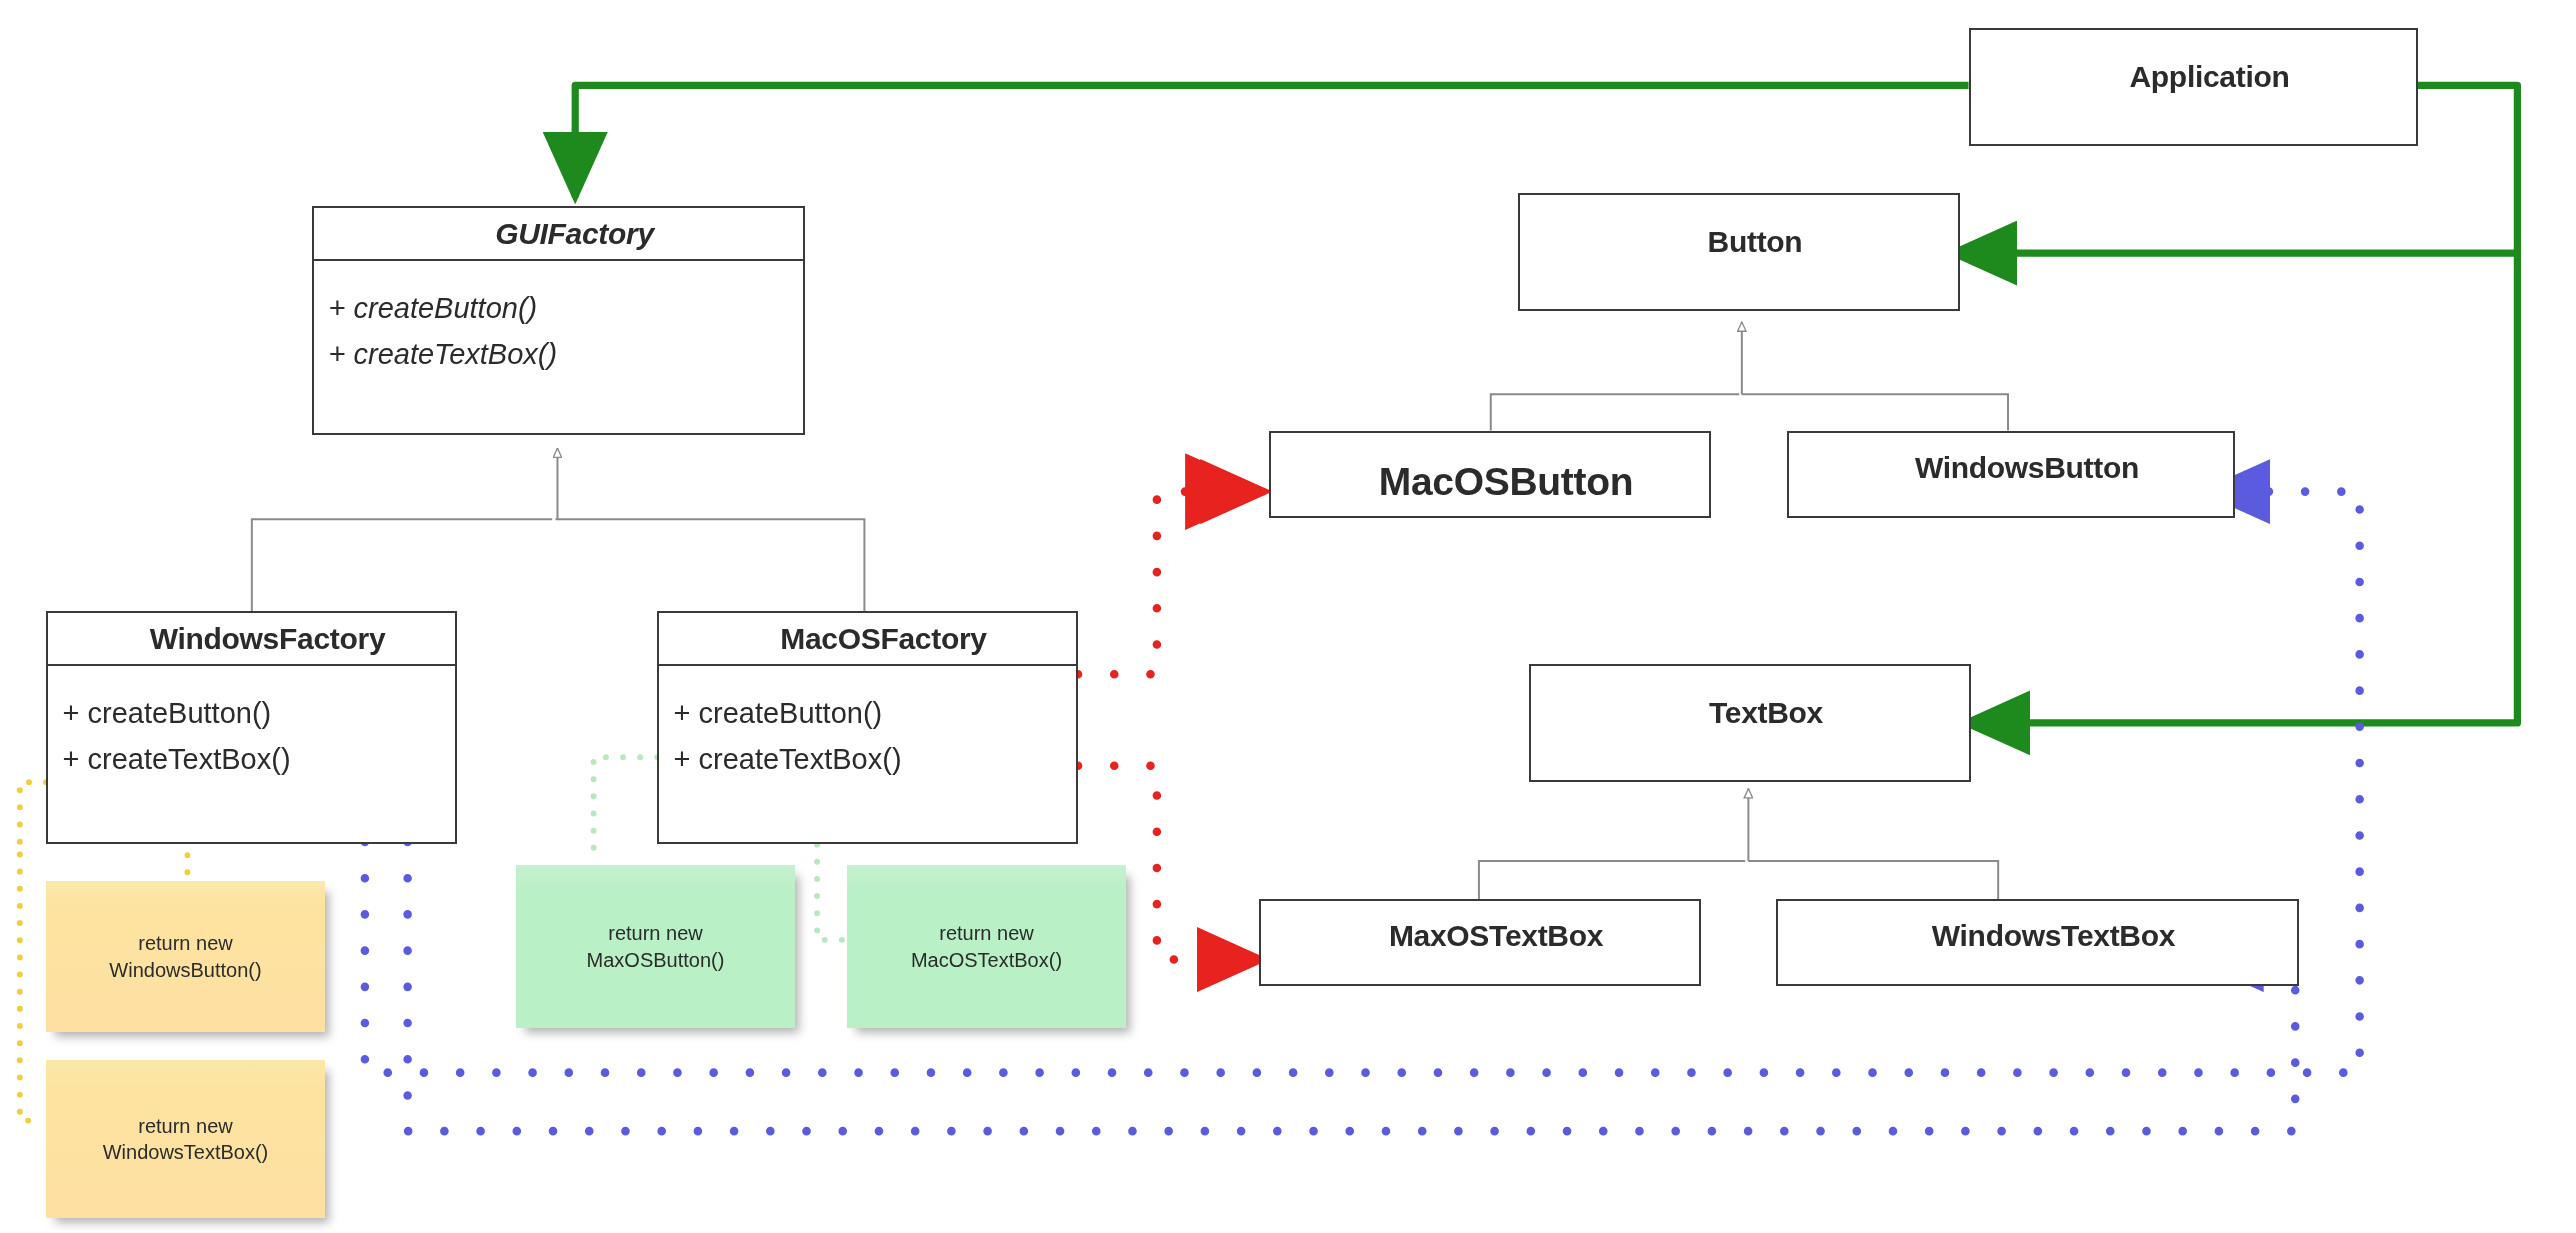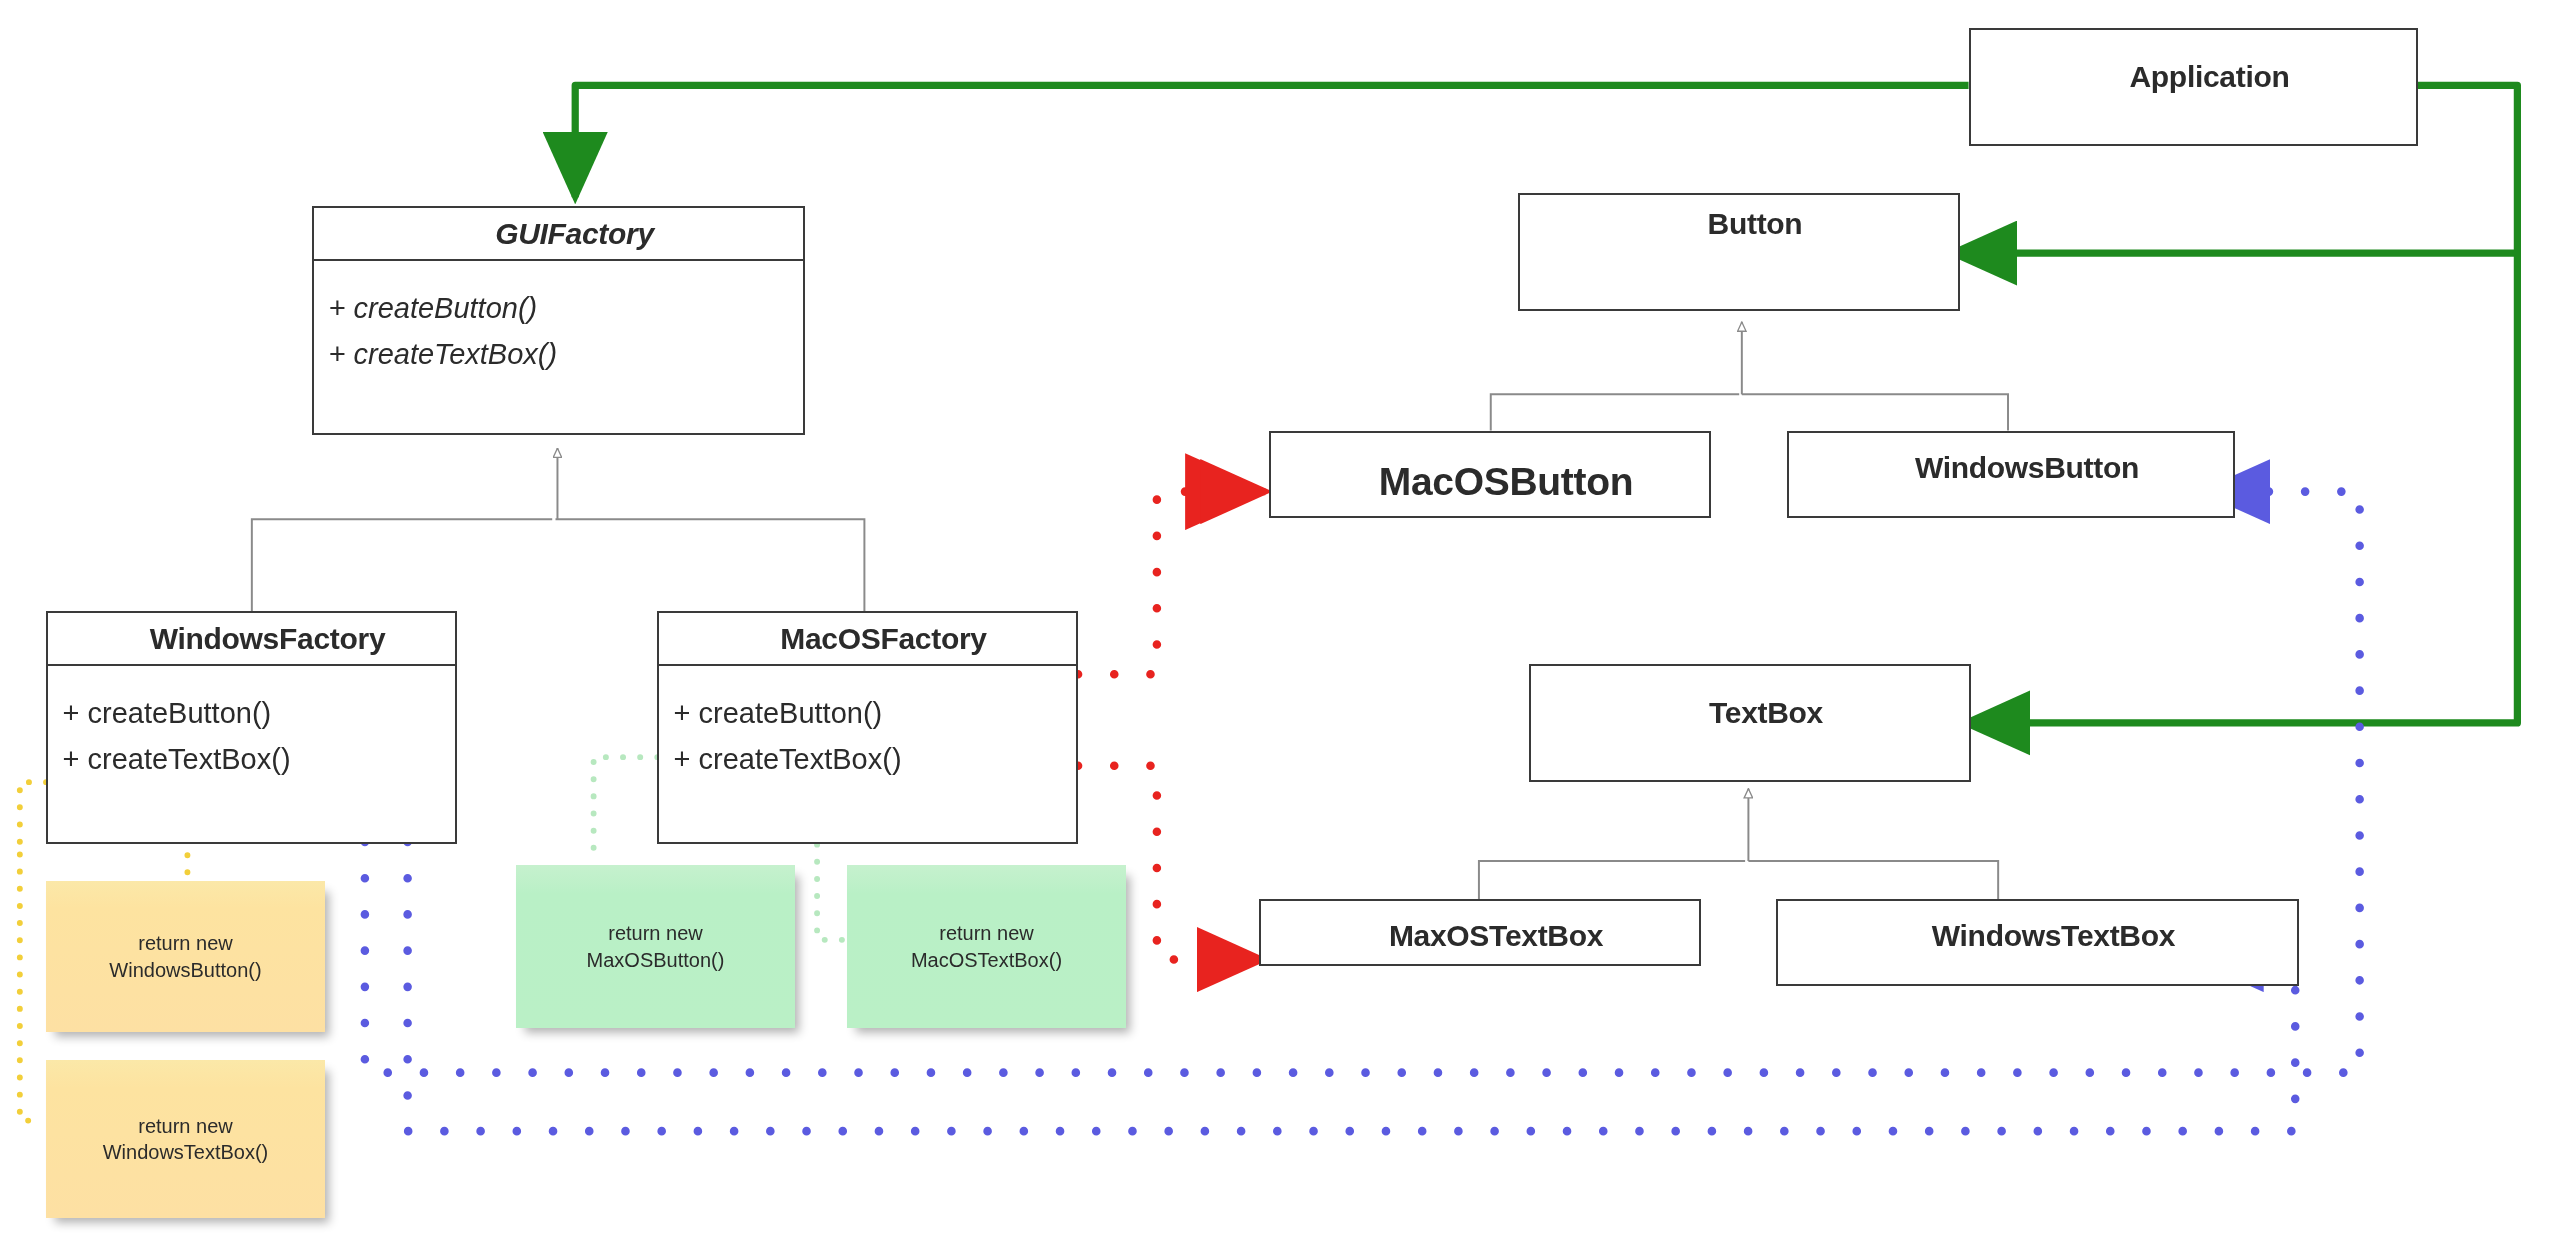--- a/index.html
+++ b/index.html
@@ -184,36 +184,36 @@
   <div class="uml-class" style="left:657px; top:611px; width:421px; height:233px;">
     <div class="uml-title" style="font-size:30px; padding-top:8.5px; padding-bottom:8px;">MacOSFactory</div>
     <div class="uml-divider"></div>
     <div class="uml-members" style="font-size:29px; padding-top:24px; line-height:1.62;">
       <div>+ createButton()</div>
       <div>+ createTextBox()</div>
     </div>
   </div>
 
   <div class="uml-class" style="left:1518px; top:193px; width:442px; height:118px;">
-    <div class="uml-title" style="font-size:30px; padding-top:12px;">Button</div>
+    <div class="uml-title" style="font-size:30px; padding-top:30px;">Button</div>
   </div>
 
   <div class="uml-class" style="left:1269px; top:431px; width:442px; height:87px;">
     <div class="uml-title" style="font-size:39px; padding-top:27px;">MacOSButton</div>
   </div>
 
   <div class="uml-class" style="left:1787px; top:431px; width:448px; height:87px;">
     <div class="uml-title" style="font-size:30px; padding-top:18.4px;">WindowsButton</div>
   </div>
 
   <div class="uml-class" style="left:1529px; top:664px; width:442px; height:118px;">
     <div class="uml-title" style="font-size:30px; padding-top:30px;">TextBox</div>
   </div>
 
-  <div class="uml-class" style="left:1259px; top:899px; width:442px; height:67px;">
+  <div class="uml-class" style="left:1259px; top:899px; width:442px; height:87px;">
     <div class="uml-title" style="font-size:30px; padding-top:18.4px;">MaxOSTextBox</div>
   </div>
 
   <div class="uml-class" style="left:1776px; top:899px; width:523px; height:87px;">
     <div class="uml-title" style="font-size:30px; padding-top:18.4px;">WindowsTextBox</div>
   </div>
 
   <div class="note note-yellow" style="left:46px; top:881px; width:279px; height:151px; font-size:20px;">
     <div>
       <span>return new</span><br>

